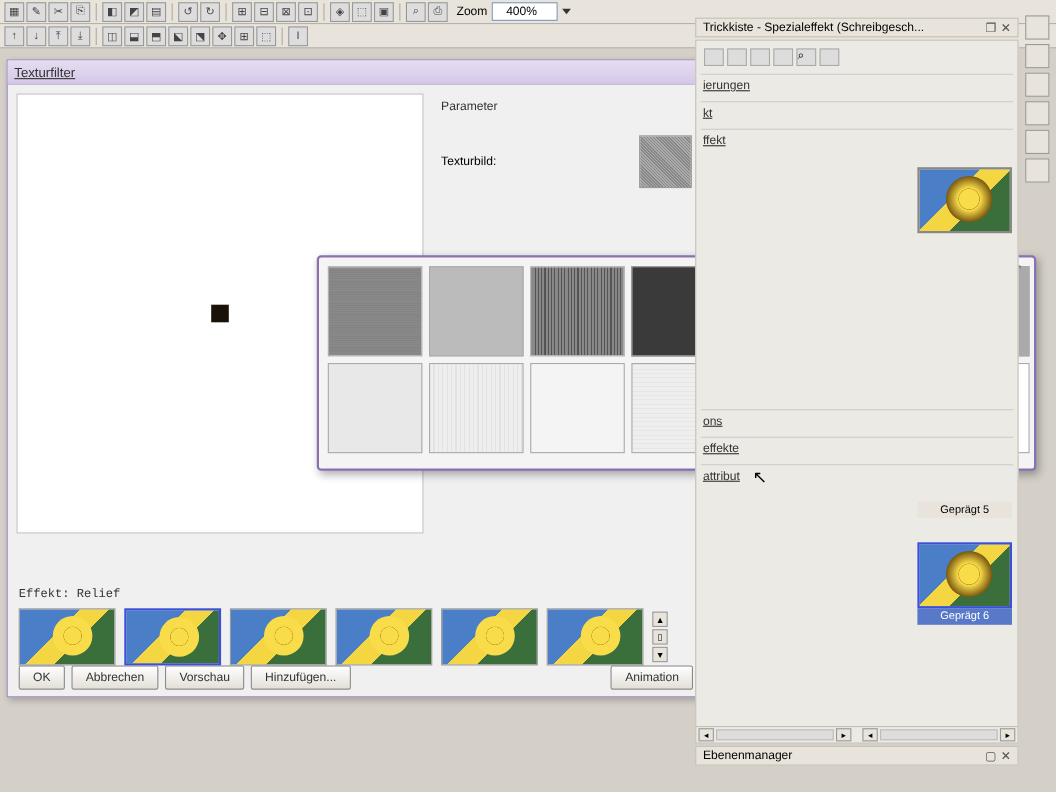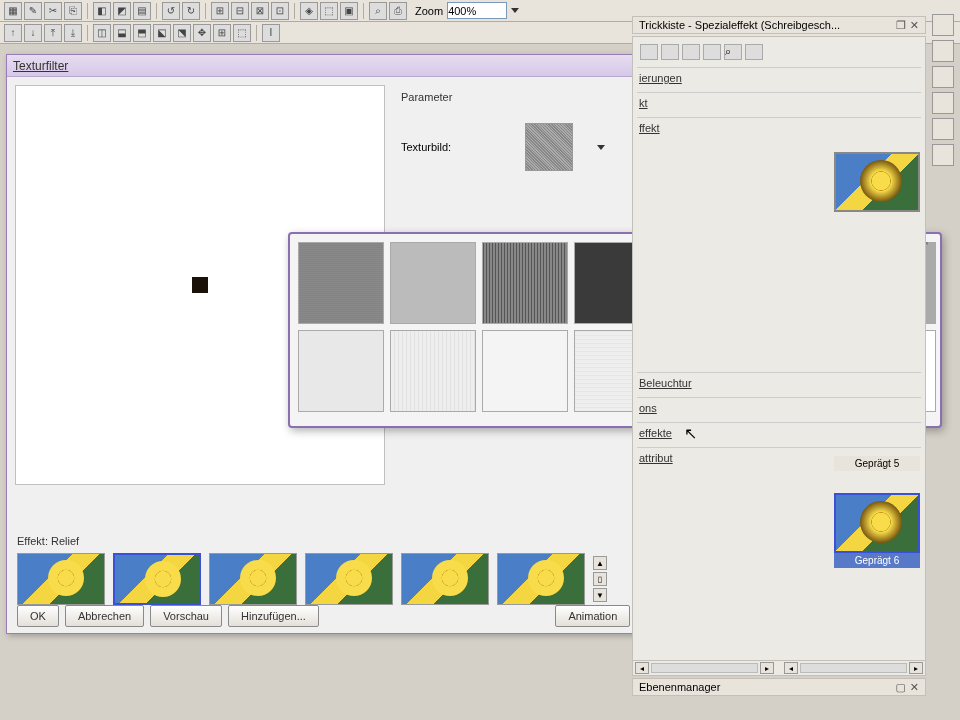--- a/index.html
+++ b/index.html
@@ -3,41 +3,41 @@
 <meta charset="utf-8">
 <style>
 * { box-sizing: border-box; margin: 0; padding: 0; font-family: Tahoma, Arial, sans-serif; font-size: 11px; }
 body { width: 960px; height: 720px; background: #d4d0c8; overflow: hidden; position: relative; }
 
 
 .top-toolbar { background: #e8e4dc; border-bottom: 1px solid #b0aca4; padding: 2px 4px; display: flex; align-items: center; gap: 2px; height: 22px; }
 .tool-icon { width: 18px; height: 18px; background: #ddd; border: 1px solid #999; display: inline-flex; align-items: center; justify-content: center; font-size: 10px; color: #444; }
 .tool-sep { width: 1px; height: 16px; background: #b0aca4; margin: 0 3px; }
 .zoom-box { display: flex; align-items: center; gap: 4px; margin-left: 6px; }
-.zoom-input { width: 60px; height: 17px; border: 1px solid #7a98b8; background: #fff; padding: 0 0; font-size: 11px; }
+.zoom-input { width: 60px; height: 17px; border: 1px solid #7a98b8; background: #fff; padding: 0 12px; font-size: 11px; }
 
 
 .dialog { position: absolute; left: 6px; top: 54px; width: 726px; height: 580px; background: #f0f0f0; border: 1px solid #9a7db8; box-shadow: 2px 2px 6px rgba(0,0,0,0.25); }
 .titlebar { height: 22px; background: linear-gradient(#e6ddf0, #d6c8e8); display: flex; align-items: center; padding: 0 6px; justify-content: space-between; border-bottom: 1px solid #b8a8d0; }
 .titlebar-title { color: #333; font-size: 12px; text-decoration: underline; }
 .close-x { width: 24px; height: 16px; background: #ddd; border: 1px solid #999; display: flex; align-items: center; justify-content: center; font-size: 10px; color: #555; }
 
 .dialog-body { padding: 8px; display: flex; gap: 10px; }
 .preview-panel { width: 370px; height: 400px; border: 1px solid #c0c0c0; background: #fff; position: relative; }
 .preview-swatch { position: absolute; left: 50%; top: 50%; width: 16px; height: 16px; background: #1a1208; transform: translate(-50%, -50%); }
 
 .param-panel { flex: 1; padding: 6px; }
 .param-label { color: #333; font-size: 11px; margin-bottom: 8px; }
-.textur-row { display: flex; align-items: center; gap: 24px; margin-top: 20px; }
+.textur-row { display: flex; align-items: center; gap: 24px; margin-top: 20px; justify-content: space-between; }
 .textur-thumb { width: 48px; height: 48px; background: repeating-linear-gradient(45deg, #888, #888 1px, #aaa 1px, #aaa 2px); border: 1px solid #999; }
 .dropdown-arrow { width: 0; height: 0; border-left: 4px solid transparent; border-right: 4px solid transparent; border-top: 5px solid #333; }
 
 
 .effect-section { position: absolute; left: 10px; top: 480px; right: 10px; }
-.effect-label { margin-bottom: 6px; color: #333; }
+.effect-label { margin-bottom: 6px; color: #333; font-family: Liberation Mono, monospace; }
 .effect-strip { display: flex; gap: 8px; align-items: center; }
 .effect-thumb { width: 88px; height: 52px; border: 1px solid #999; background: linear-gradient(135deg, #4a7ec7 40%, #f4d642 40%, #f4d642 60%, #3a6e3a 60%); position: relative; overflow: hidden; }
 .effect-thumb.selected { border: 2px solid #3a50d8; }
 .effect-thumb::after { content: ''; position: absolute; left: 30px; top: 6px; width: 36px; height: 36px; border-radius: 50%; background: radial-gradient(circle, #f8dc4a 30%, #cc9a1a 32%, #f8dc4a 34%); }
 .scroll-ctrl { width: 14px; display: flex; flex-direction: column; gap: 2px; }
 .scroll-btn { width: 14px; height: 14px; background: #e8e4dc; border: 1px solid #999; display: flex; align-items: center; justify-content: center; font-size: 8px; }
 
 
 .button-row { position: absolute; left: 10px; bottom: 6px; right: 10px; display: flex; gap: 6px; align-items: center; }
 .btn { height: 22px; padding: 0 12px; background: linear-gradient(#fefefe, #e4e0d8); border: 1px solid #8a8a8a; border-radius: 2px; color: #333; display: flex; align-items: center; cursor: pointer; }
@@ -237,21 +237,20 @@
     <div class="side-tab"></div>
     <div class="side-tab"></div>
     <div class="side-tab"></div>
     <div class="side-tab">⌕</div>
     <div class="side-tab"></div>
   </div>
   <div class="side-section">ierungen</div>
   <div class="side-section">kt</div>
   <div class="side-section">ffekt</div>
   <div style="height:230px"></div>
-  <div class="side-section">Beleuchtur</div>
   <div class="side-section">ons</div>
   <div class="side-section">effekte</div>
   <div class="side-section">attribut</div>
 </div>
 
 <div class="thumb-stack">
   <div class="side-thumb">
     <div class="side-thumb-img"></div>
   </div>
   <div style="height:200px"></div>

